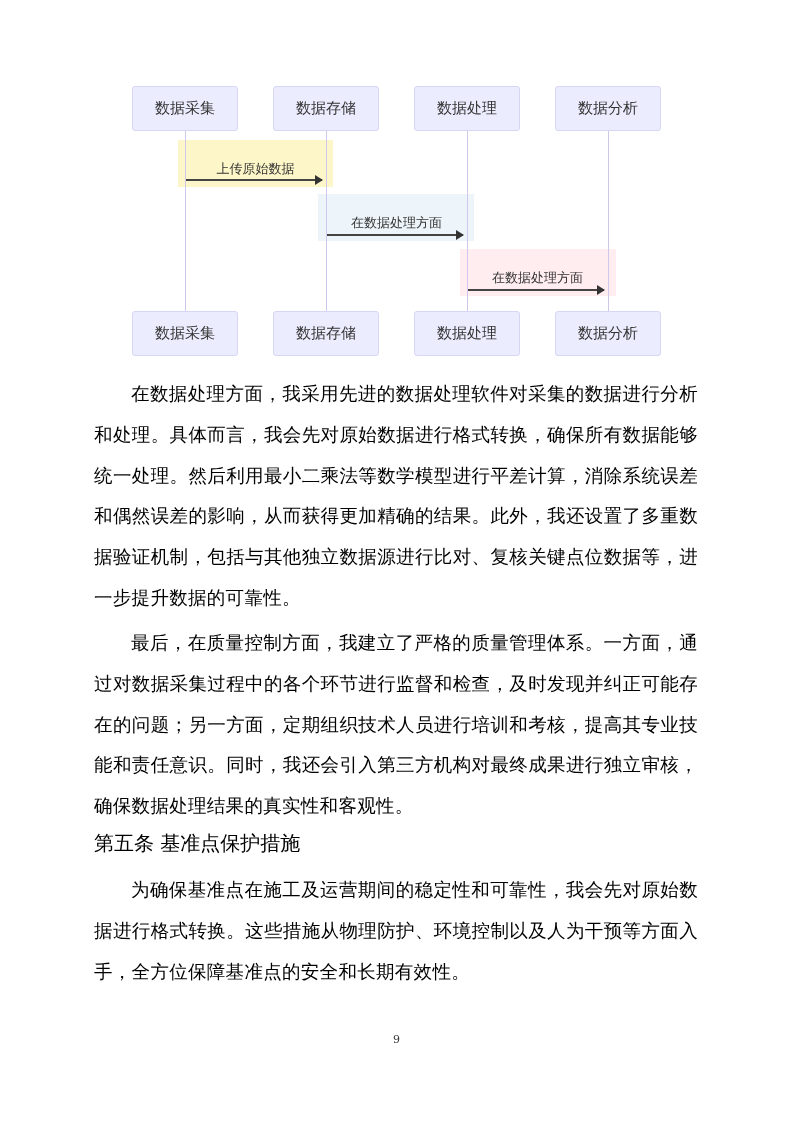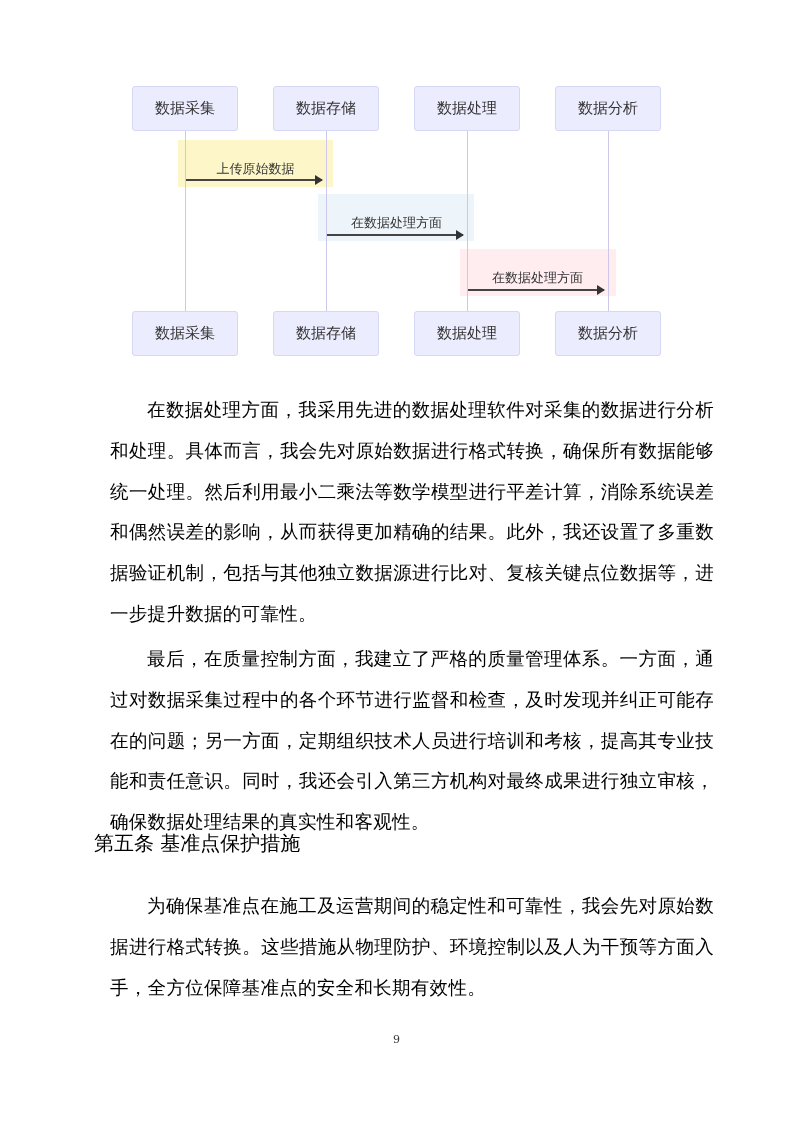--- a/index.html
+++ b/index.html
@@ -11,21 +11,21 @@
            display:flex; align-items:center; justify-content:center;
            font-family:"DejaVu Sans","Liberation Sans",sans-serif; font-size:15px; color:#333; }
   .lifeline { position:absolute; width:1px; background:#cfc6ec; }
   .note { position:absolute; }
   .msg-label { position:absolute; font-family:"DejaVu Sans","Liberation Sans",sans-serif;
                font-size:13px; color:#333; text-align:center; }
   .arrow { position:absolute; height:2px; background:#444; }
   .arrow::after { content:""; position:absolute; right:-1px; top:-4px;
                   border-left:8px solid #333; border-top:5px solid transparent; border-bottom:5px solid transparent; }
   .para { position:absolute; left:94px; width:604px; font-size:18.5px; line-height:40.8px;
-          text-align:justify; text-indent:37px; letter-spacing:0.3px; margin:16px; }
+          text-align:justify; text-indent:37px; letter-spacing:0.3px; margin:0; }
   .heading { position:absolute; left:94px; top:830px; font-size:20px;
              font-family:"DejaVu Sans","Liberation Sans",sans-serif; margin:0; font-weight:normal; }
   .pagenum { position:absolute; left:0; width:793px; top:1033px; text-align:center; font-size:11px; color:#333; }
 </style>
 </head>
 <body>
 
 <div class="diagram">
 
   <div class="note" style="left:178px;top:140px;width:155px;height:47px;background:#fdf6c8;"></div>

